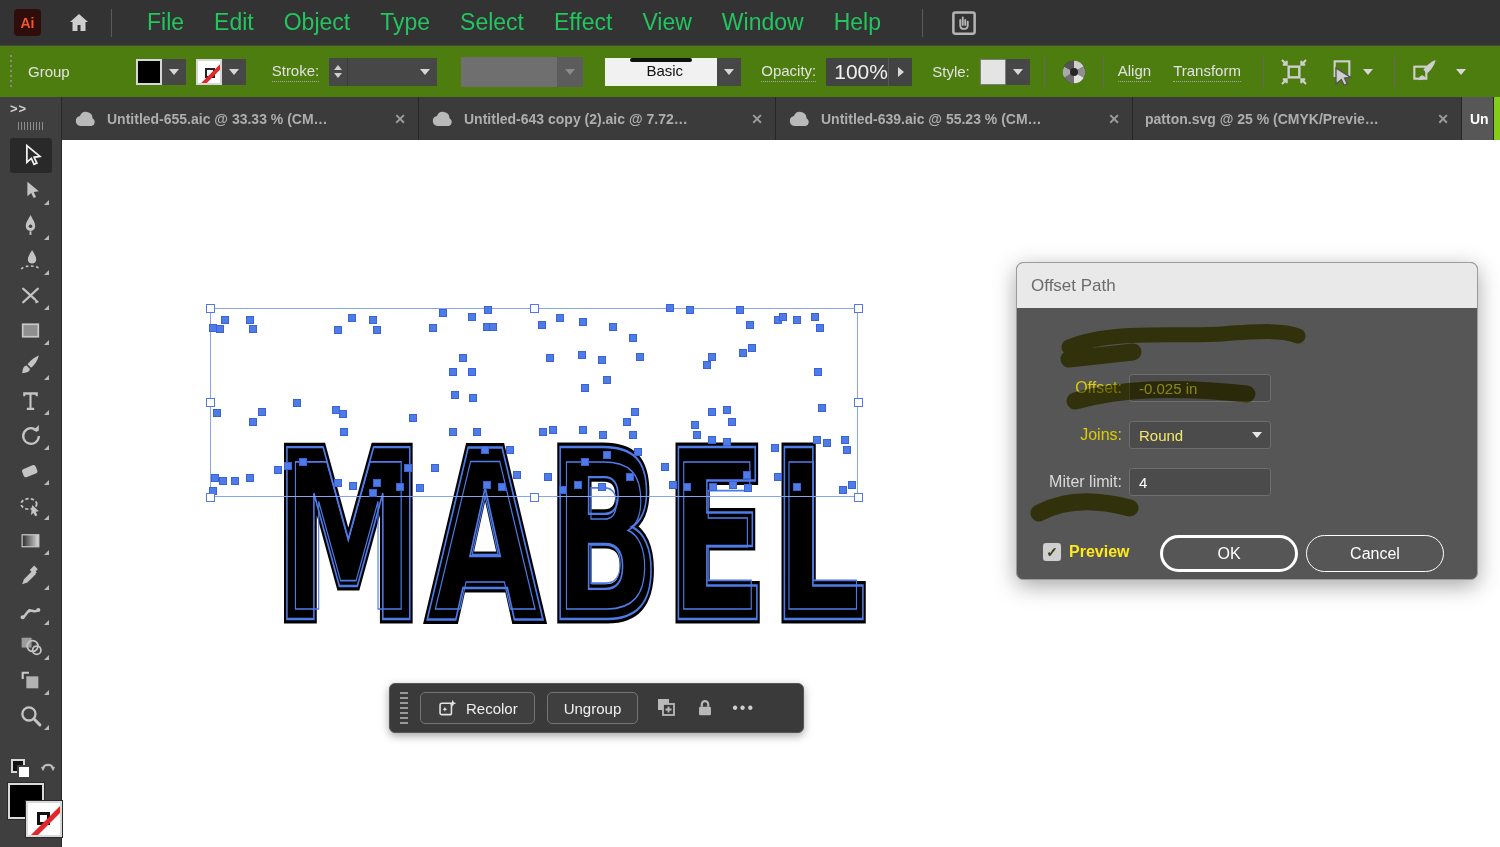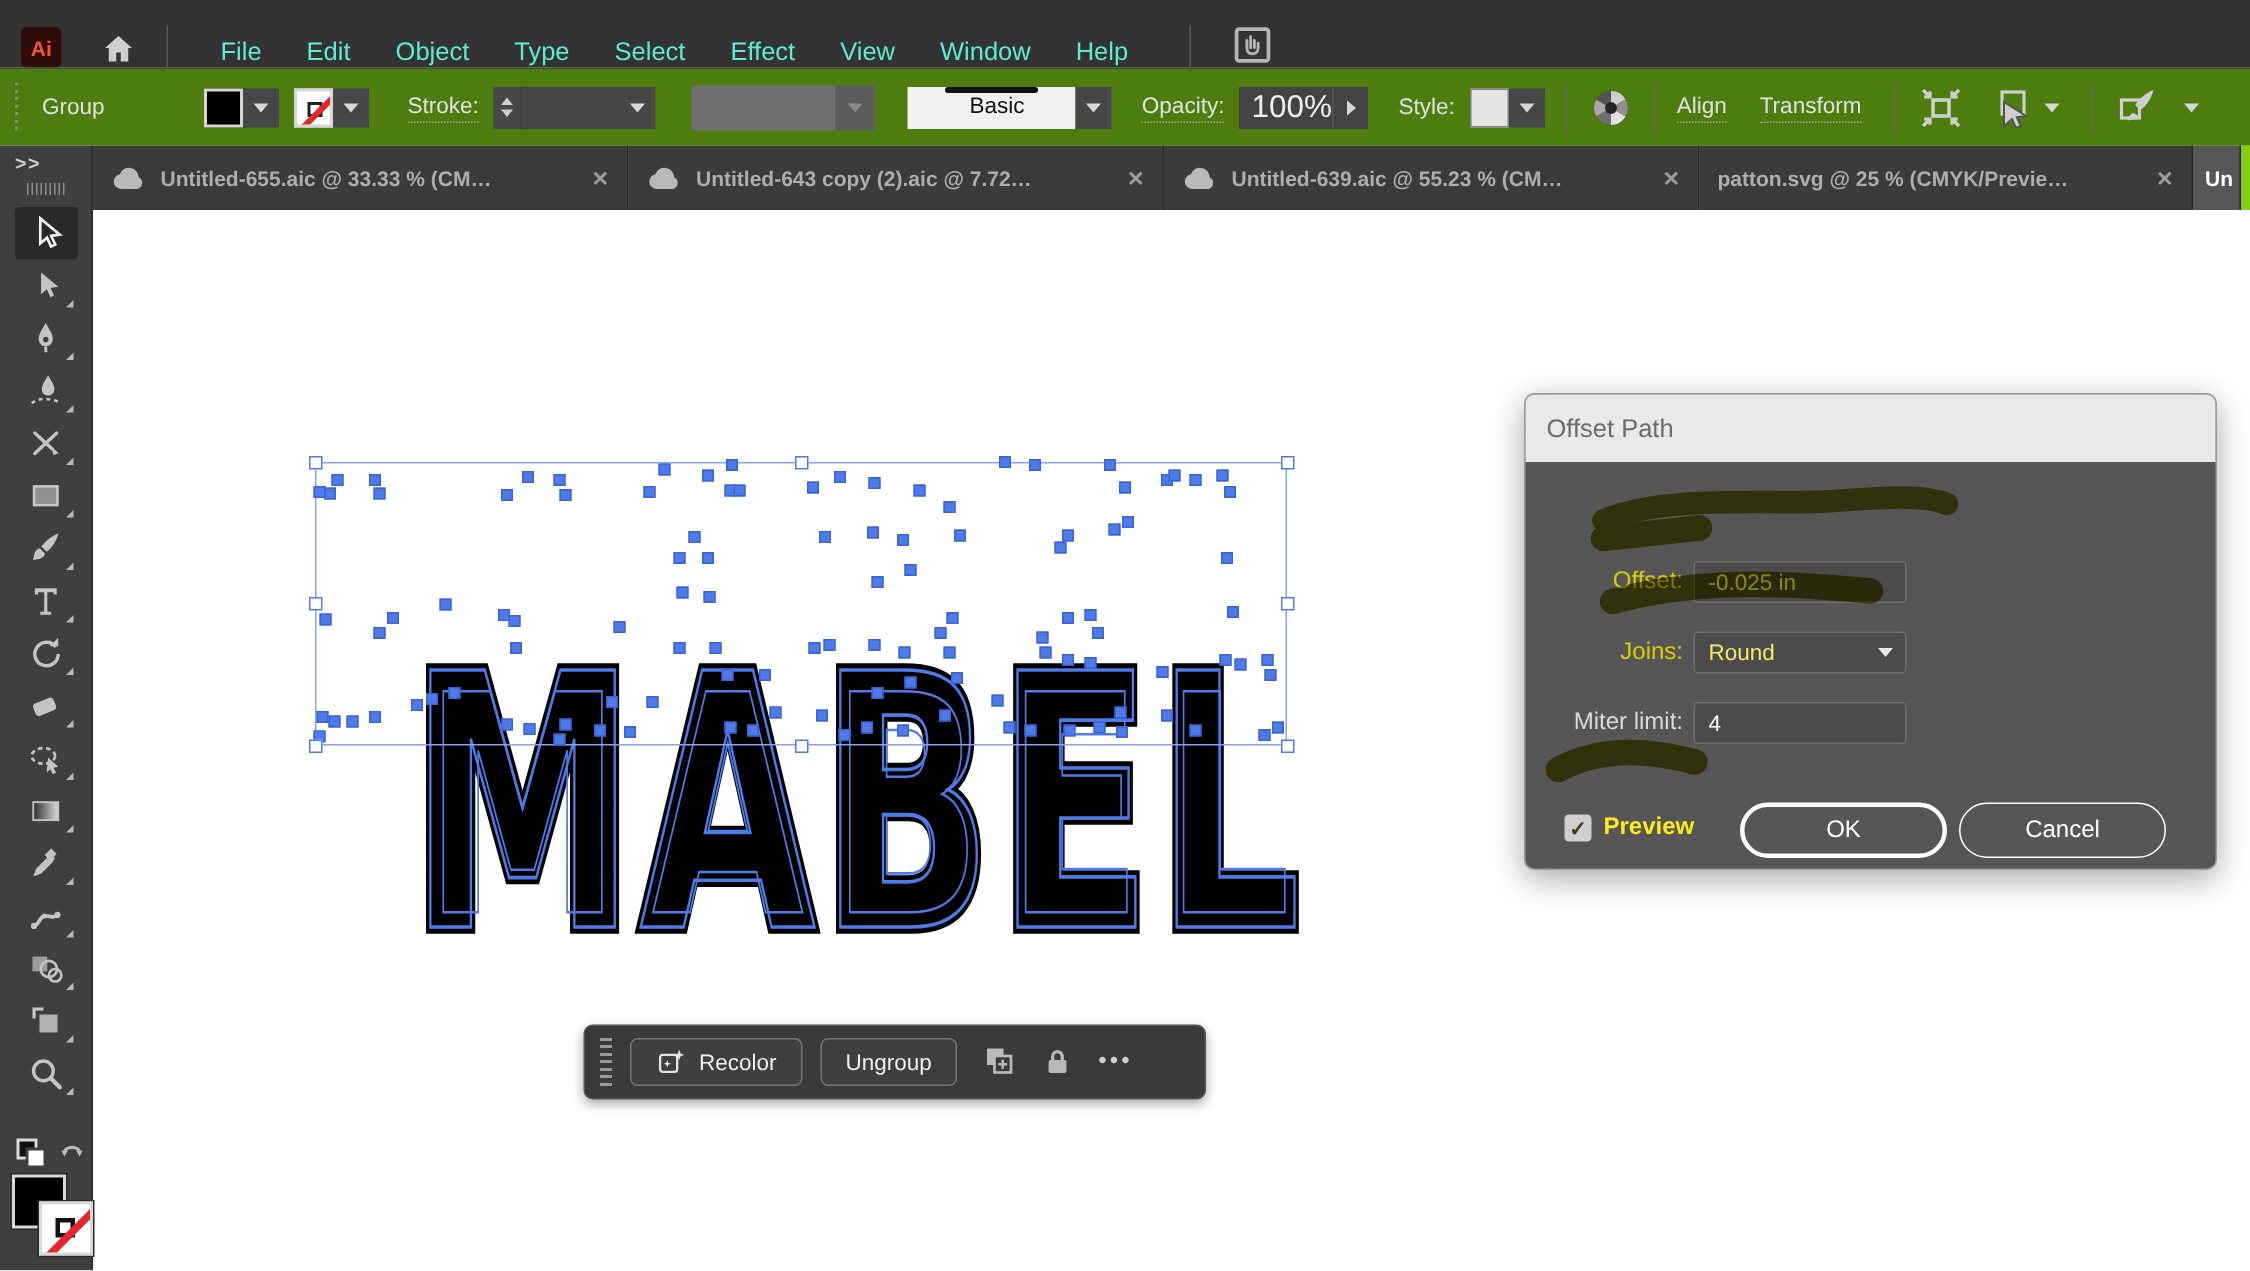--- a/index.html
+++ b/index.html
@@ -1,26 +1,26 @@
 <!DOCTYPE html>
 <html><head>
 <meta charset="utf-8">
 <style>
   * { margin:0; padding:0; box-sizing:border-box; }
   html,body { width:1500px; height:847px; overflow:hidden; }
   body { font-family:"Liberation Sans", sans-serif; }
   #stage { position:relative; width:1500px; height:847px; background:#fff; overflow:hidden; }
 
   
-  .menubar { position:absolute; left:0; top:0; width:1500px; height:45px; background:#333333; display:flex; align-items:flex-end; z-index:40; }
+  .menubar { position:absolute; left:0; top:0; width:1500px; height:45px; background:#333333; display:flex; align-items:center; z-index:40; }
   .ai-logo { width:27px; height:27px; margin-left:14px; border-radius:4px; background:#2e0d0b; color:#f2552f; font-weight:bold; font-size:14px; display:flex; align-items:center; justify-content:center; }
   .home-btn { margin-left:26px; display:flex; align-items:center; }
   .mb-sep { width:1px; height:28px; background:#5b5b5b; margin:0 20px; }
   .menu-items { display:flex; align-items:center; }
-  .menu-item { color:#5eead4; font-size:17px; padding:0 15px; cursor:default; }
+  .menu-item { color:#22c55e; font-size:23px; padding:0 15px; cursor:default; }
   .pointer-box { margin-left:6px; display:flex; align-items:center; }
 
   
   .controlbar { position:absolute; left:0; top:45px; width:1500px; height:52px; background:#4d7c0f; display:flex; align-items:center; z-index:40; border-top:1px solid #464646; }
   .grip-v { width:6px; height:34px; margin-left:8px; background-image:repeating-linear-gradient(to bottom,#8b8b8b 0 2px,transparent 2px 5px); background-size:2px 100%; background-repeat:repeat-y; background-position:2px 0; }
   .cb-label { color:#e2e2e2; font-size:15px; }
   .dotted-u { border-bottom:1px dotted #a5a5a5; padding-bottom:2px; }
   .swatch-group { display:flex; align-items:center; margin-left:14px; }
   .swatch { width:26px; height:26px; border:2px solid #d6d6d6; }
   .swatch.fill-black { background:#000; }

